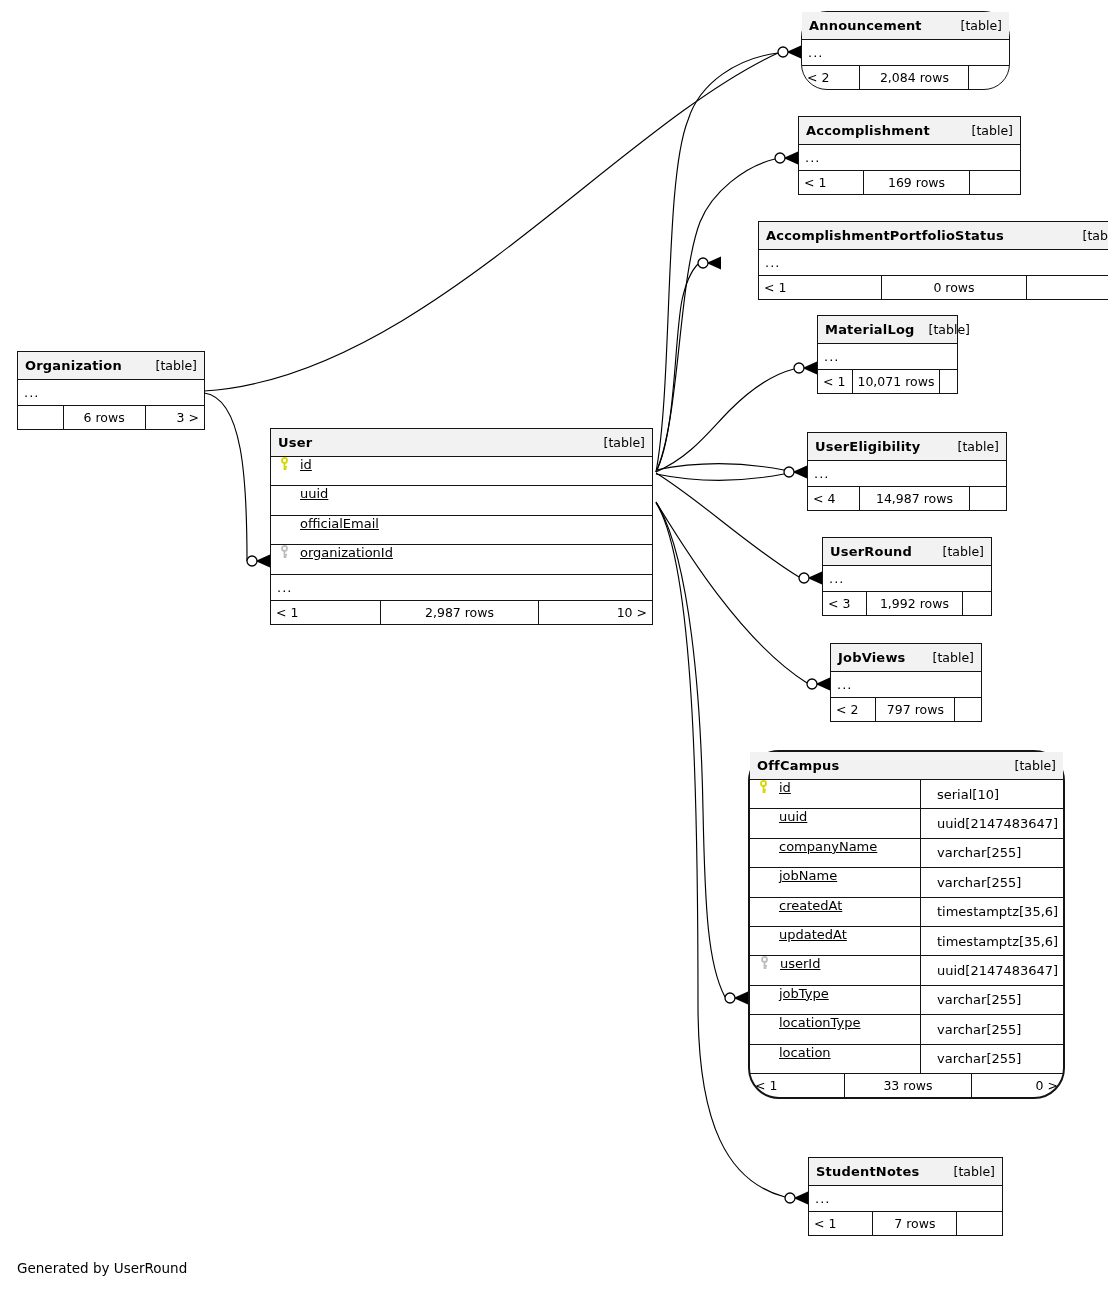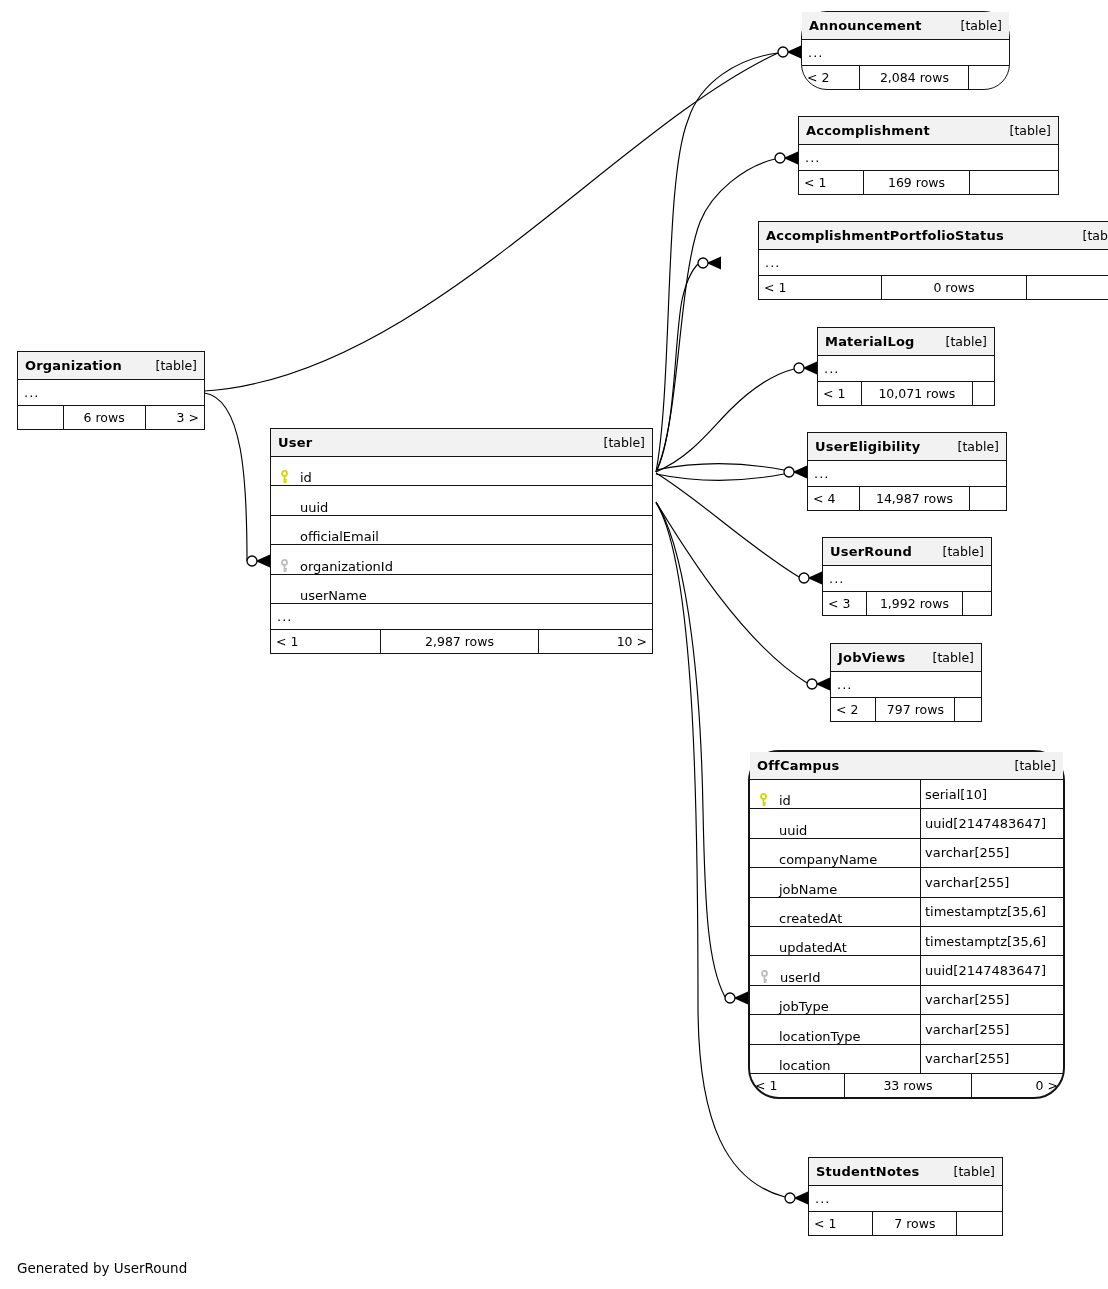--- a/index.html
+++ b/index.html
@@ -9,25 +9,25 @@
   #canvas { position:relative; width:1108px; height:1289px; background:#fff; overflow:hidden; }
   #edges { position:absolute; left:0; top:0; z-index:3; pointer-events:none; }
   .tbl { position:absolute; z-index:2; background:#fff; border:1.6px solid #141414; }
   .tbl.thick { border-width:2.6px; }
   .thead { display:flex; justify-content:space-between; align-items:center;
            height:27px; background:#f2f2f2; padding:0 7px; }
   .tname { font-weight:bold; font-size:13px; letter-spacing:.2px; }
   .ttag  { font-size:12.5px; padding-left:14px; }
   .row { border-top:1.2px solid #141414; display:flex; align-items:center; }
   .frow { height:29.4px; font-size:13px; }
-  .fcell-name { display:flex; align-items:flex-end; height:100%; padding-left:7px; flex:0 0 auto; }
+  .fcell-name { display:flex; align-items:flex-start; height:100%; padding-left:7px; flex:0 0 auto;text-decoration:underline; }
   .fcell-name.noicon { padding-left:29px; }
   .key-ic { width:13px; height:15px; margin-right:9px; flex:0 0 auto; }
   .fcell-type { display:flex; align-items:center; height:100%; flex:1 1 auto;
-                border-left:1.2px solid #141414; padding-left:4px; font-size:13px; }
+                border-left:1.2px solid #141414; padding-left:16px; font-size:13px; }
   .drow { height:26px; font-size:13px; padding-left:6px; letter-spacing:1px; }
   .tfoot { height:24px; font-size:12.5px; }
   .tfoot span { display:inline-flex; align-items:center; height:100%; overflow:hidden; }
   .tfoot .fl { padding-left:5px; }
   .tfoot .fc { justify-content:center; border-left:1.2px solid #141414; }
   .tfoot .fr { justify-content:flex-end; padding-right:5px; border-left:1.2px solid #141414; }
   #footer-note { position:absolute; left:17px; top:1260px; font-size:13.5px; z-index:2; }
   svg .edge { fill:none; stroke:#000; stroke-width:1.15px; }
   svg .conn-circle { fill:#fff; stroke:#000; stroke-width:1.3px; }
   svg .conn-crow { fill:#000; stroke:none; }
@@ -109,45 +109,40 @@
         </div>
         <div class="row frow">
           <span class="fcell-name" style="flex: 1 1 auto;">
             <svg viewBox="0 0 13 15" class="key-ic">
               <circle cx="6.5" cy="3.4" r="2.5" fill="none" stroke="#bdbdbd" stroke-width="1.8"></circle>
               <path d="M6.5 5.9 L6.5 13 M6.5 9.8 L9 9.8 M6.5 12 L8.4 12" fill="none" stroke="#bdbdbd" stroke-width="1.8"></path>
             </svg>
             <span>organizationId</span>
           </span>
         </div>
-        <div class="row frow">
-          <span class="fcell-name noicon" style="flex: 1 1 auto;">
-            <span>userName</span>
-          </span>
-        </div>
         <div class="row drow">...</div>
         <div class="row tfoot">
           <span class="fl" style="width: 110px;">&lt; 1</span>
           <span class="fc" style="width: 158px;">2,987 rows</span>
           <span class="fr" style="width: 115px;">10 &gt;</span>
         </div>
       </div>
       <div class="tbl" style="left: 801px; top: 11px; width: 209px; border-radius: 26px;">
         <div class="thead">
           <span class="tname">Announcement</span>
           <span class="ttag">[table]</span>
         </div>
         <div class="row drow">...</div>
         <div class="row tfoot">
           <span class="fl" style="width: 58px;">&lt; 2</span>
           <span class="fc" style="width: 110px;">2,084 rows</span>
           <span class="fr" style="width: 41px;"></span>
         </div>
       </div>
-      <div class="tbl" style="left: 798px; top: 116px; width: 261px;">
+      <div class="tbl" style="left: 798px; top: 116px; width: 223px;">
         <div class="thead">
           <span class="tname">Accomplishment</span>
           <span class="ttag">[table]</span>
         </div>
         <div class="row drow">...</div>
         <div class="row tfoot">
           <span class="fl" style="width: 64px;">&lt; 1</span>
           <span class="fc" style="width: 106px;">169 rows</span>
           <span class="fr" style="width: 49px;"></span>
         </div>
@@ -157,21 +152,21 @@
           <span class="tname">AccomplishmentPortfolioStatus</span>
           <span class="ttag">[table]</span>
         </div>
         <div class="row drow">...</div>
         <div class="row tfoot">
           <span class="fl" style="width: 122px;">&lt; 1</span>
           <span class="fc" style="width: 145px;">0 rows</span>
           <span class="fr" style="width: 104px;"></span>
         </div>
       </div>
-      <div class="tbl" style="left: 817px; top: 327px; width: 178px;">
+      <div class="tbl" style="left: 817px; top: 315px; width: 141px;">
         <div class="thead">
           <span class="tname">MaterialLog</span>
           <span class="ttag">[table]</span>
         </div>
         <div class="row drow">...</div>
         <div class="row tfoot">
           <span class="fl" style="width: 43px;">&lt; 1</span>
           <span class="fc" style="width: 113px;">10,071 rows</span>
           <span class="fr" style="width: 22px;"></span>
         </div>

